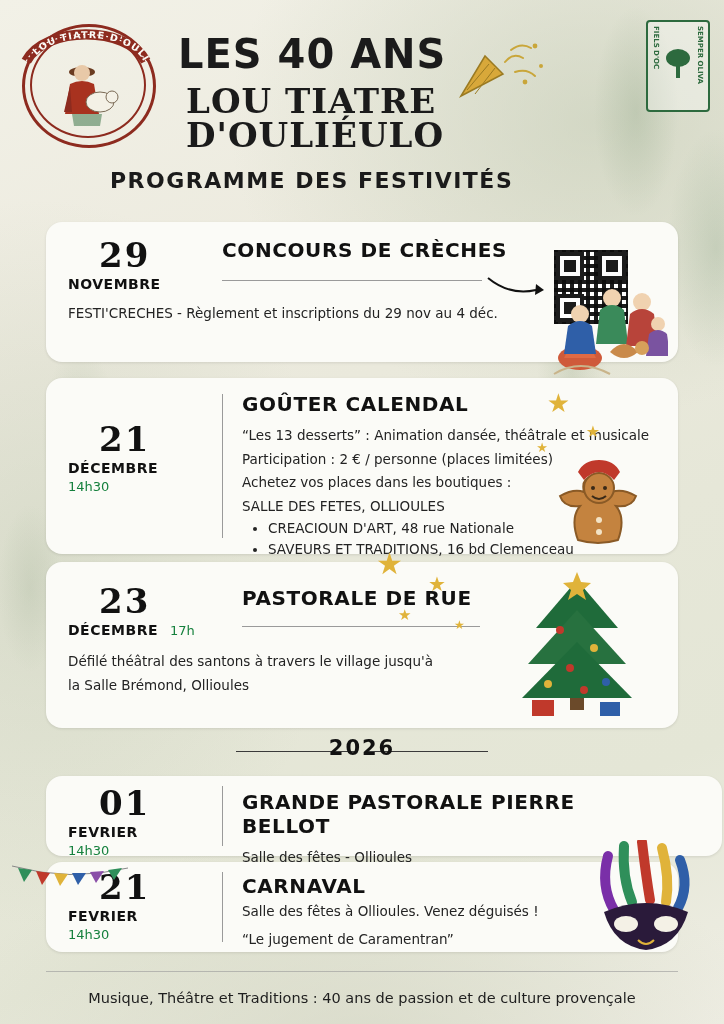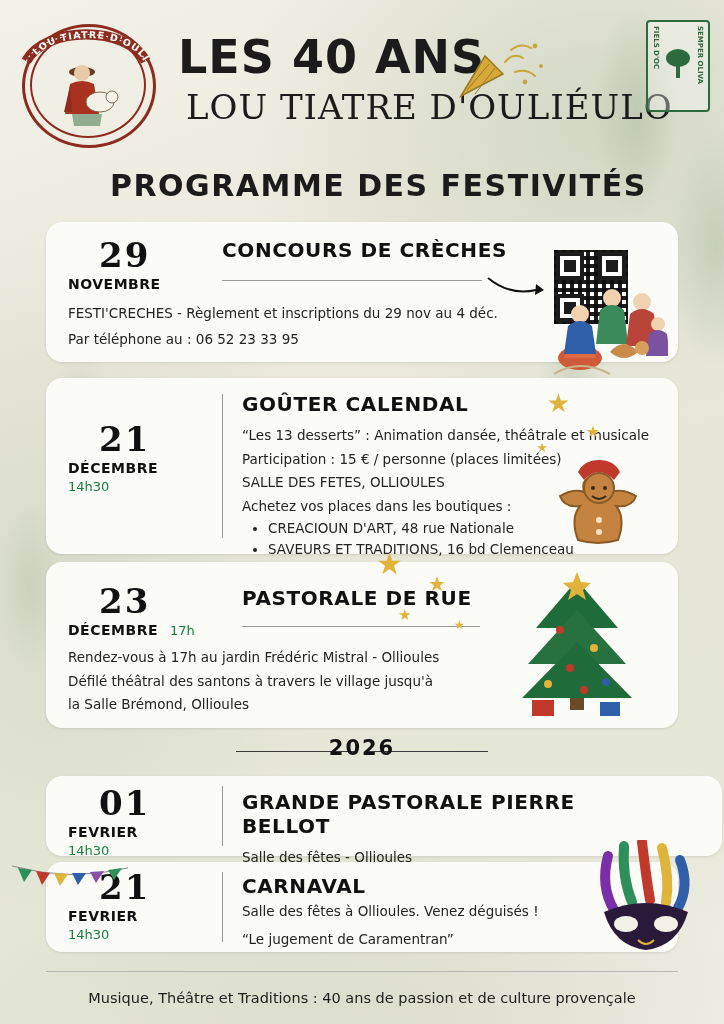--- a/index.html
+++ b/index.html
@@ -53,31 +53,31 @@
   .logo .figure{
     position:absolute;left:34px;top:38px;width:70px;height:72px;
   }
   .logo-text{
     position:absolute;left:0;top:0;width:140px;height:130px;
     font-size:8.5px;font-weight:bold;color:#8d2b1f;letter-spacing:.5px;
   }
   .title-block{position:absolute;left:178px;top:34px;width:520px;}
   .t-40{
     font-family:"DejaVu Sans", sans-serif;
-    font-weight:bold;font-size:46px;letter-spacing:1px;color:#1b1b1b;
+    font-weight:bold;font-size:40px;letter-spacing:1px;color:#1b1b1b;
     margin:0;line-height:1;
   }
   .t-name{
     font-family:"DejaVu Serif", serif;
-    font-weight:normal;font-size:34px;letter-spacing:1px;color:#1b1b1b;
+    font-weight:bold;font-size:34px;letter-spacing:1px;color:#1b1b1b;
     margin:10px 0 0 8px;line-height:1;
   }
   .t-prog{
     position:absolute;left:110px;top:168px;
-    font-weight:bold;font-size:30px;letter-spacing:1.5px;color:#1b1b1b;
+    font-weight:bold;font-size:22px;letter-spacing:1.5px;color:#1b1b1b;
   }
   .confetti{position:absolute;left:455px;top:34px;width:90px;height:70px;}
   .badge{
     position:absolute;right:14px;top:20px;width:64px;height:92px;
   }
   .badge .shield{
     position:absolute;inset:0;border:2px solid #2d6a3e;border-radius:4px;
     background:rgba(255,255,255,.35);
   }
   .badge .btxt{
@@ -222,21 +222,20 @@
     <div class="left-col" style="top:16px;">
       <div class="daynum">29</div>
       <div class="month">NOVEMBRE</div>
     </div>
     <div style="position:absolute;left:176px;top:16px;width:430px;">
       <div class="evt-title">CONCOURS DE CRÈCHES</div>
       <div class="hr-thin" style="margin-top:18px;width:260px;"></div>
     </div>
     <div style="position:absolute;left:22px;top:82px;width:480px;">
       <div class="evt-line">FESTI'CRECHES  - Règlement et inscriptions du 29 nov au 4 déc.</div>
-      <div class="evt-line" style="margin-top:6px;">Par téléphone au : 06 52 23 33 95</div>
     </div>
 
     <svg class="arrow" style="left:440px;top:52px;" viewBox="0 0 60 34">
       <path d="M2,4 q22,18 48,12" fill="none" stroke="#111" stroke-width="2"></path>
       <path d="M50,10 l8,6 l-9,5 z" fill="#111"></path>
     </svg>
     <div class="qr" style="left:508px;top:28px;">
       <div class="corner" style="left:2px;top:2px;">
           <i></i>
         </div>
@@ -268,23 +267,23 @@
   <div class="card" style="top:378px;height:176px;">
     <div class="left-col" style="top:44px;">
       <div class="daynum">21</div>
       <div class="month">DÉCEMBRE</div>
       <div class="hour">14h30</div>
     </div>
     <div class="divider-v"></div>
     <div style="position:absolute;left:196px;top:14px;width:420px;">
       <div class="evt-title" style="text-align:left;width:360px;">GOÛTER CALENDAL</div>
       <div class="evt-line" style="margin-top:10px;">“Les 13 desserts” : Animation dansée, théâtrale et musicale</div>
-      <div class="evt-line" style="margin-top:4px;">Participation : 15 € / personne (places limitées)</div>
+      <div class="evt-line" style="margin-top:4px;">Participation : 2 € / personne (places limitées)</div>
+      <div class="evt-line" style="margin-top:4px;">Achetez vos places dans les boutiques :</div>
       <div class="evt-line" style="margin-top:4px;">SALLE DES FETES, OLLIOULES</div>
-      <div class="evt-line" style="margin-top:4px;">Achetez vos places dans les boutiques :</div>
       <ul class="bullets">
         <li>CREACIOUN D'ART, 48 rue Nationale</li>
         <li>SAVEURS ET TRADITIONS, 16 bd Clemenceau</li>
       </ul>
     </div>
     <svg class="ginger" style="top:62px;width:86px;height:118px;" viewBox="0 0 86 118">
       <path d="M22,100 q-8,-22 2,-34 q-16,2 -20,-10 q14,-8 24,-4 q-4,-16 14,-16 q18,0 14,16 q10,-4 24,4 q-4,12 -20,10 q10,12 2,34 q-20,6 -40,0z" fill="#c4833f" stroke="#8a5a26" stroke-width="2"></path>
       <circle cx="43" cy="48" r="15" fill="#c4833f" stroke="#8a5a26" stroke-width="2"></circle>
       <path d="M28,40 q15,-16 30,0 l6,-8 q-6,-12 -21,-12 q-15,0 -21,12 z" fill="#c0392b"></path>
       <circle cx="37" cy="48" r="2" fill="#3a2a18"></circle>
@@ -304,21 +303,20 @@
       <div style="display:flex;align-items:baseline;gap:12px;">
         <div class="month">DÉCEMBRE</div>
         <div class="hour" style="margin-top:4px;">17h</div>
       </div>
     </div>
     <div style="position:absolute;left:196px;top:24px;width:420px;">
       <div class="evt-title">PASTORALE DE RUE</div>
       <div class="hr-thin" style="margin-top:16px;width:238px;"></div>
     </div>
     <div style="position:absolute;left:22px;top:86px;width:470px;">
-      <div class="evt-line">Rendez-vous à 17h au jardin Frédéric Mistral -  Ollioules</div>
       <div class="evt-line" style="margin-top:4px;">Défilé théâtral des santons à travers le village jusqu'à</div>
       <div class="evt-line" style="margin-top:4px;">la Salle Brémond, Ollioules</div>
     </div>
     <svg class="tree-deco" style="top:10px;width:126px;height:150px;" viewBox="0 0 126 150">
       <rect x="56" y="122" width="14" height="16" fill="#6b4a2a"></rect>
       <path d="M63,8 L104,56 H22 Z" fill="#1f6b3a"></path>
       <path d="M63,38 L112,92 H14 Z" fill="#27713f"></path>
       <path d="M63,70 L118,126 H8 Z" fill="#1f6b3a"></path>
       <circle cx="46" cy="58" r="4" fill="#c0392b"></circle>
       <circle cx="80" cy="76" r="4" fill="#e0b33a"></circle>

